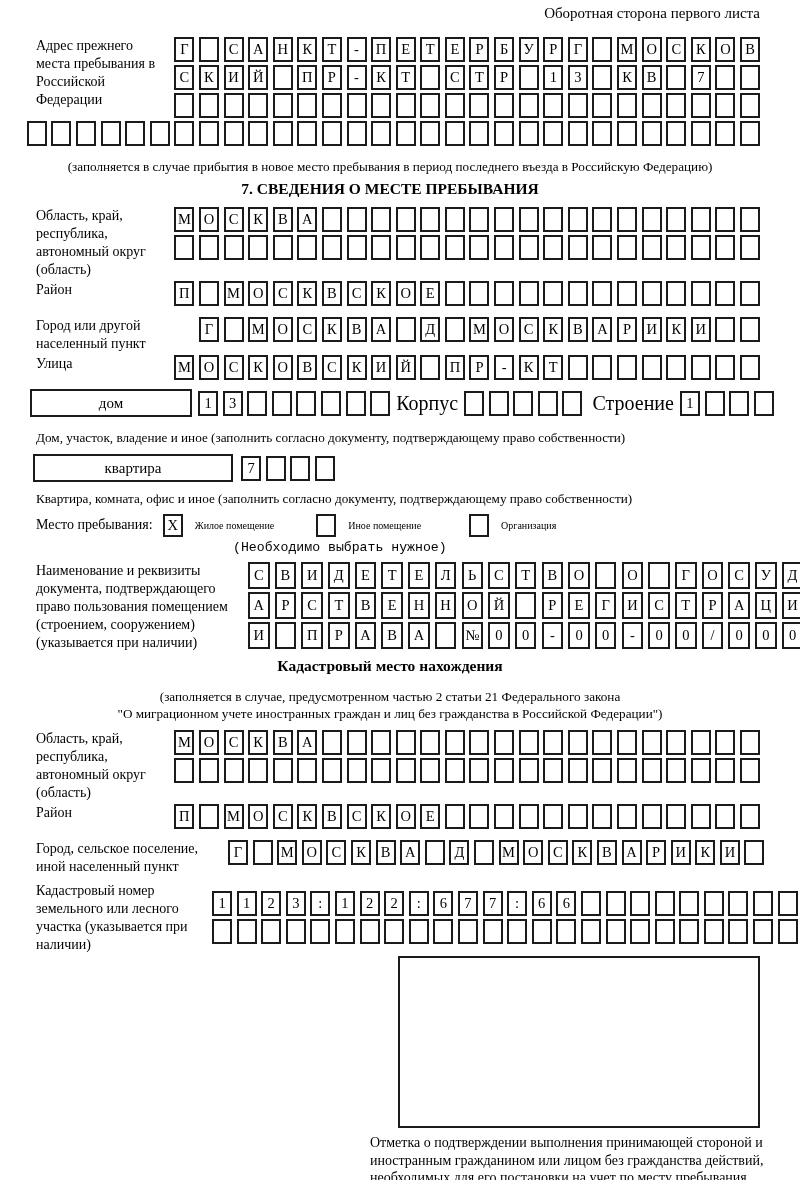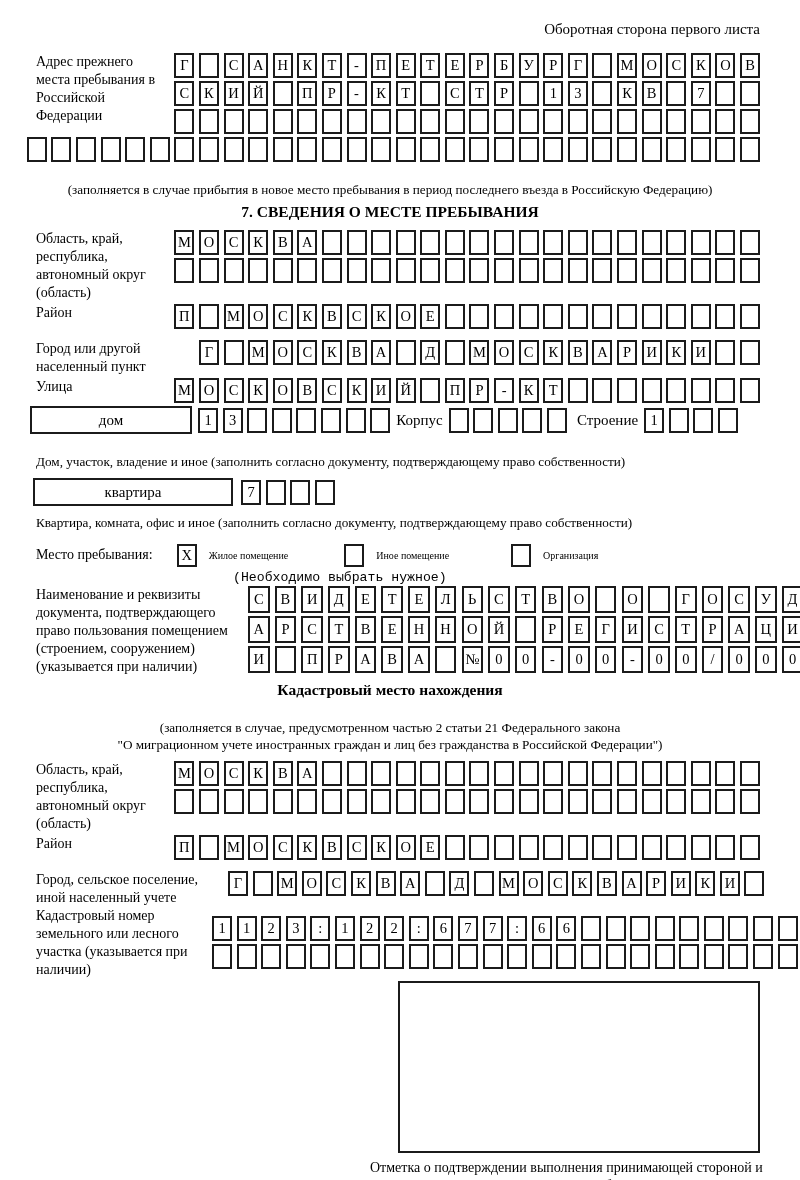--- a/index.html
+++ b/index.html
@@ -7,21 +7,21 @@
   body {
     width: 800px; height: 1180px; overflow: hidden;
     background: #ffffff; color: #000;
     font-family: "Liberation Serif", "DejaVu Serif", serif;
   }
   .page {
     position: relative; width: 800px; height: 1180px;
     padding: 0 40px 0 20px;
   }
   .header-note {
-    padding-top: 20px; text-align: right;
+    padding-top: 4px; text-align: right;
     font-size: 15px; line-height: 19px;
   }
   .form-row { display: flex; align-items: flex-start; }
   .row-label {
     flex-shrink: 0; margin-left: 16px;
     font-size: 14px; line-height: 18px;
   }
   .w130 { width: 134px; }
   .w120 { width: 121px; }
   .w150 { width: 152px; }
@@ -45,40 +45,40 @@
     font-size: 15.5px; font-weight: bold; line-height: 20px;
   }
   .inline-row { display: flex; align-items: center; }
   .namebox {
     border: 2px solid #1b1b1b; height: 28px;
     display: flex; align-items: center; justify-content: center;
     font-size: 15px; flex-shrink: 0;
   }
   .housebox { width: 162px; margin-left: 10px; }
   .aptbox { width: 200px; margin-left: 13px; }
-  .inline-label { font-size: 15px; margin: 0 6px; white-space: nowrap; }
-  .type-row { display: flex; align-items: flex-end; margin-top: 12px; gap: 14px; }
+  .inline-label { font-size: 20px; margin: 0 6px; white-space: nowrap; }
+  .type-row { display: flex; align-items: flex-end; margin-top: 6px; }
   .type-row .row-label { width: auto; line-height: 24px; }
   .checkbox {
     width: 20px; height: 23px; border: 2px solid #1b1b1b; flex-shrink: 0;
     display: flex; align-items: center; justify-content: center;
     font-size: 14.5px;
   }
   .type-option { display: flex; align-items: center; }
   .type-option .opt-label { font-size: 10px; margin-left: 12px; white-space: nowrap; }
   .stamp-box {
     margin-left: 378px; margin-top: 2px;
     width: 362px; height: 172px; border: 2px solid #1b1b1b;
   }
   .stamp-caption {
     margin-left: 350px; margin-top: 6px; width: 412px;
     text-align: left; font-size: 14px; line-height: 17.5px;
   }
-  .mt2 { margin-top: 2px; } .mt3 { margin-top: 19px; } .mt4 { margin-top: 8px; }
-  .mt6 { } .mt14 { margin-top: 14px; }
+  .mt2 { margin-top: 2px; } .mt3 { margin-top: 12px; } .mt4 { margin-top: 8px; }
+  .mt6 { margin-top: 6px; } .mt14 { margin-top: 14px; }
   .cells-offset { margin-top: 9px; }
   .note-indent { margin-left: 213px; font-family: Liberation Mono, monospace; }
   .caption-indent { margin-left: 16px; }
 </style>
 </head>
 <body>
 
 <div class="page">
 
   <div class="header-note">Оборотная сторона первого листа</div>
@@ -576,21 +576,21 @@
           <span class="cell"></span>
           <span class="cell"></span>
           <span class="cell"></span>
           <span class="cell"></span>
           <span class="cell"></span>
         </div>
     </div>
   </div>
 
   <div class="form-row mt4">
-    <div class="row-label w190">Город, сельское поселение, иной населенный учете</div>
+    <div class="row-label w190">Город, сельское поселение, иной населенный пункт</div>
     <div class="cells-block">
       <div class="cellrow">
           <span class="cell">Г</span>
           <span class="cell"></span>
           <span class="cell">М</span>
           <span class="cell">О</span>
           <span class="cell">С</span>
           <span class="cell">К</span>
           <span class="cell">В</span>
           <span class="cell">А</span>

